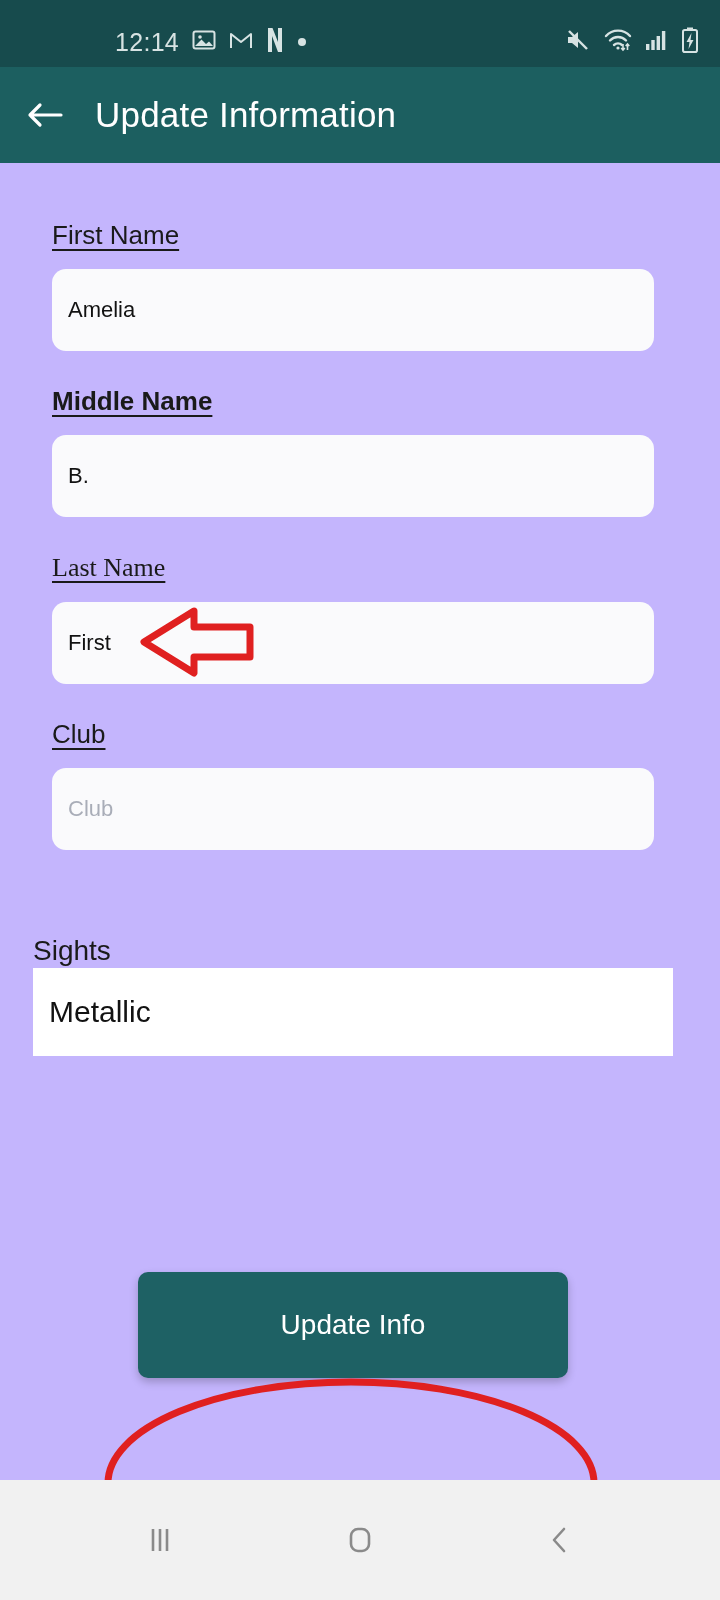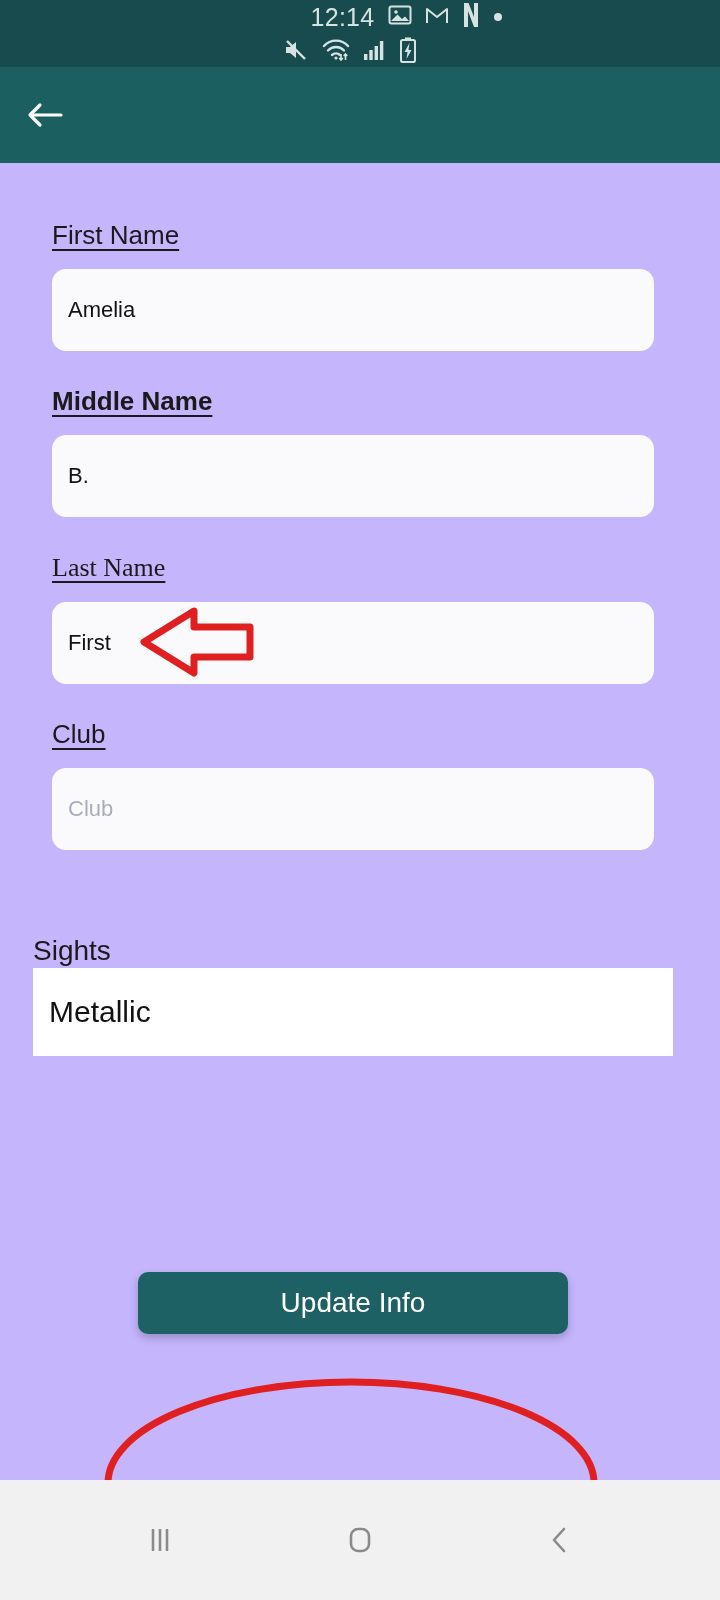--- a/index.html
+++ b/index.html
@@ -9,22 +9,21 @@
     font-family: "Liberation Sans", sans-serif;
     overflow: hidden;
   }
   .screen { position: relative; width: 720px; height: 1600px; background: #F1F1F1; }
 
   
   .status-bar {
     position: absolute; top: 0; left: 0; width: 720px; height: 67px;
     background: #174B4D;
     display: flex; align-items: center; justify-content: space-between;
-    padding: 2px 22px 0 0;
-    flex-direction: column;
+    padding: 17px 22px 0 0;
   }
   .status-left { display: flex; align-items: center; gap: 13px; padding-left: 115px; }
   .status-right { display: flex; align-items: center; gap: 13px; }
   .status-time { color: #D7E3E3; font-size: 25px; letter-spacing: .3px; }
   .sb-ic { display: block; }
 
   
   .app-bar {
     position: absolute; top: 67px; left: 0; width: 720px; height: 96px;
     background: #1C5F60; display: flex; align-items: center;
@@ -57,21 +56,21 @@
   }
   .flat-box {
     position: absolute; left: 33px; width: 640px; height: 88px;
     background: #FFFFFF; display: flex; align-items: center;
     padding-left: 16px; font-size: 30px; color: #121212;
   }
 
   
   .primary-btn {
     position: absolute; left: 138px; top: 1109px;
-    width: 430px; height: 62px;
+    width: 430px; height: 106px;
     background: #1E6164; border-radius: 10px;
     display: flex; align-items: center; justify-content: center;
     color: #FFFFFF; font-size: 28px; cursor: pointer;
     box-shadow: 0 4px 8px rgba(0,0,0,0.22);
   }
 
   
   .anno { position: absolute; pointer-events: none; }
   .anno-arrow { left: 138px; top: 443px; }
   .anno-ellipse { left: 103px; top: 1214px; }
@@ -149,20 +148,21 @@
       </span>
     </div>
   </div>
 
   <div class="app-bar">
     <div class="back-arrow">
       <svg width="36" height="28" viewBox="0 0 36 28">
           <path d="M34 14 L3 14 M13 4 L3 14 L13 24" fill="none" stroke="#FFFFFF" stroke-width="3.2" stroke-linecap="round" stroke-linejoin="round"></path>
         </svg>
     </div>
+    <div class="app-title">Update Information</div>
   </div>
 
   <div class="content">
 
     <div class="field-label" style="top:57px;">First Name</div>
     <div class="input-box" style="top:106px;" placeholder="First Name">Amelia</div>
 
     <div class="field-label" style="top:223px;font-weight:bold;">Middle Name</div>
     <div class="input-box" style="top:272px;" placeholder="Middle Name">B.</div>
 

